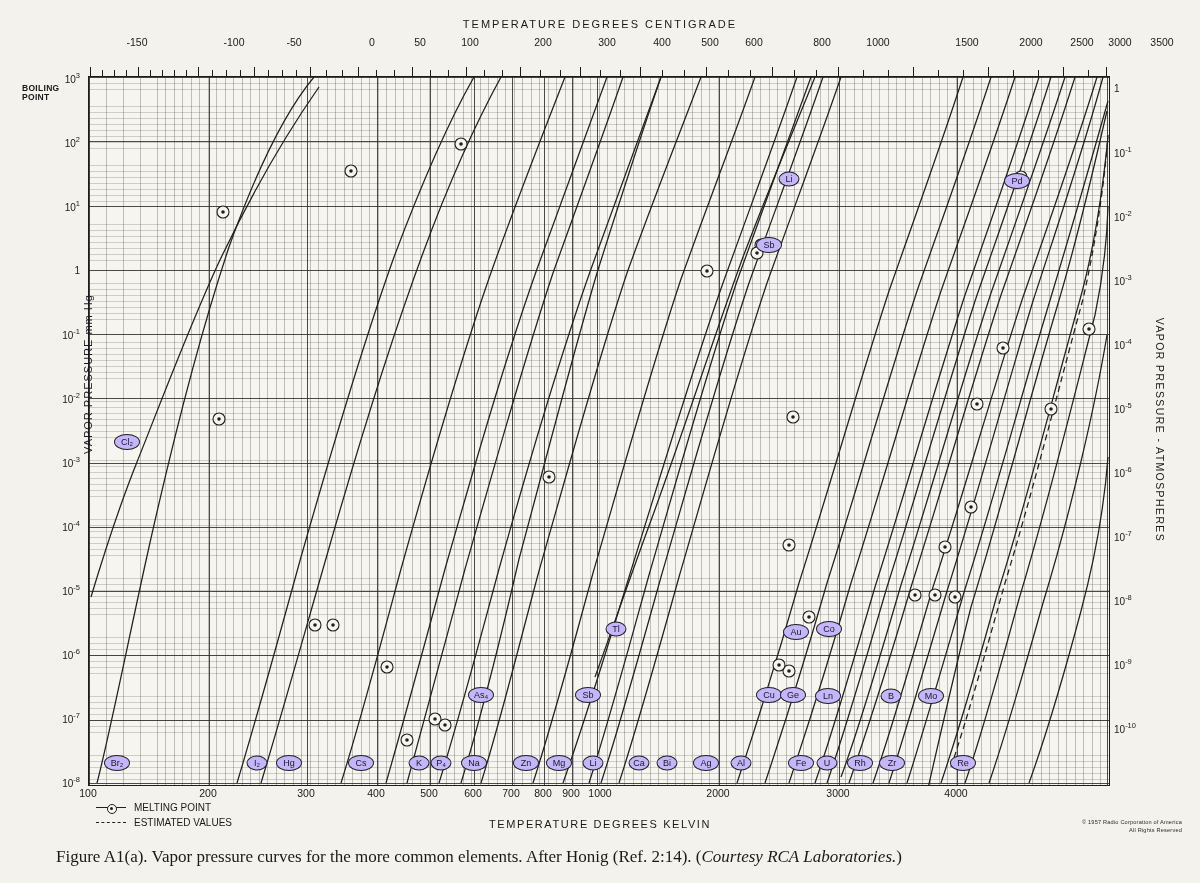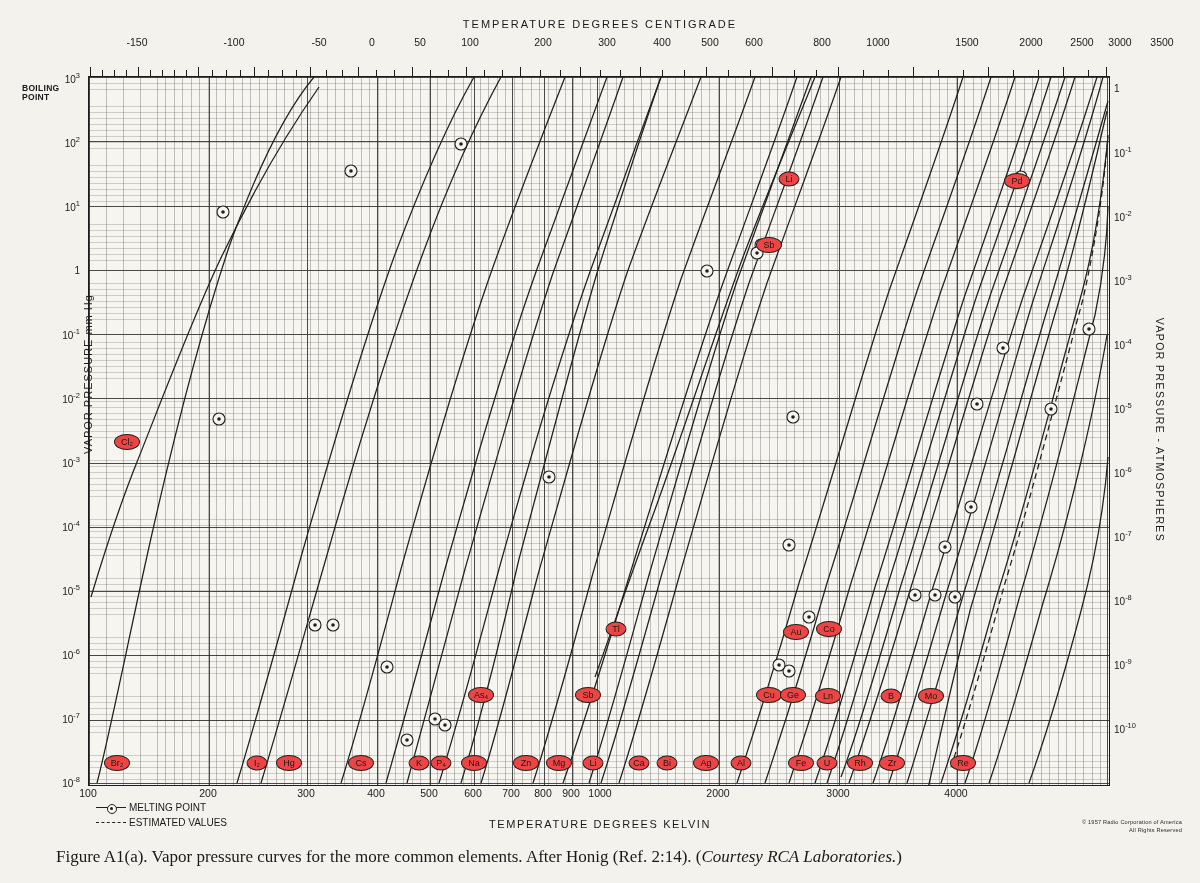--- a/index.html
+++ b/index.html
@@ -51,21 +51,21 @@
   svg.curves{position:absolute;left:0;top:0;width:1020px;height:708px;}
   svg.curves path{fill:none;stroke:#20201e;stroke-width:1.25;}
   svg.curves path.est{stroke-dasharray:6 4;}
   svg.curves circle.mp{fill:#f7f5ef;stroke:#20201e;stroke-width:1.1;}
   svg.curves circle.mpdot{fill:#20201e;stroke:none;}
 
   
   .lbl{
     position:absolute;transform:translate(-50%,-50%);
     border:1px solid #20201e;border-radius:50%;
-    background:#ef4444;
+    background:#c4b5fd;
     font-size:9px;line-height:1;
     display:flex;align-items:center;justify-content:center;
     padding:0 1px;
     white-space:nowrap;
   }
   .lbl.w1{width:17px;height:13px;}
   .lbl.w2{width:22px;height:14px;}
 
   
   .tickband-top{
@@ -98,21 +98,21 @@
     position:absolute;left:1160px;top:430px;
     transform:translate(-50%,-50%) rotate(90deg);
     font-size:10.5px;letter-spacing:1.4px;white-space:nowrap;
   }
   .boiling{
     position:absolute;left:22px;top:84px;font-size:8.5px;font-weight:bold;
     line-height:1.05;letter-spacing:.3px;
   }
   
   .legend{position:absolute;left:96px;top:800px;font-size:10px;line-height:1.5;}
-  .legend .row{display:flex;align-items:center;gap:3px;}
+  .legend .row{display:flex;align-items:center;gap:8px;}
   .legend .sym{width:30px;height:10px;position:relative;}
   .legend .sym .ln{position:absolute;top:4.5px;left:0;width:30px;height:1.3px;background:#20201e;}
   .legend .sym .ln.dash{background:none;border-top:1.4px dashed #20201e;height:0;}
   .legend .sym .cir{
     position:absolute;left:11px;top:1px;width:8px;height:8px;border-radius:50%;
     border:1.2px solid #20201e;background:#f7f5ef;
   }
   .legend .sym .cir:after{
     content:"";position:absolute;left:2.2px;top:2.2px;width:3.2px;height:3.2px;
     border-radius:50%;background:#20201e;
@@ -190,21 +190,21 @@
       <i class="tk" style="left:925px;height:6px"></i>
     <i class="tk" style="left:950px;height:6px"></i>
       <i class="tk" style="left:975px;height:9px"></i>
     <i class="tk" style="left:1000px;height:6px"></i>
       <i class="tk" style="left:1018px;height:9px"></i>
   </div>
 
   <div>
     <span class="tnum" style="left:137px">-150</span>
     <span class="tnum" style="left:234px">-100</span>
-    <span class="tnum" style="left:319px">-50</span>
+    <span class="tnum" style="left:294px">-50</span>
     <span class="tnum" style="left:372px">0</span>
     <span class="tnum" style="left:420px">50</span>
     <span class="tnum" style="left:470px">100</span>
     <span class="tnum" style="left:543px">200</span>
     <span class="tnum" style="left:607px">300</span>
     <span class="tnum" style="left:662px">400</span>
     <span class="tnum" style="left:710px">500</span>
     <span class="tnum" style="left:754px">600</span>
     <span class="tnum" style="left:822px">800</span>
     <span class="tnum" style="left:878px">1000</span>

